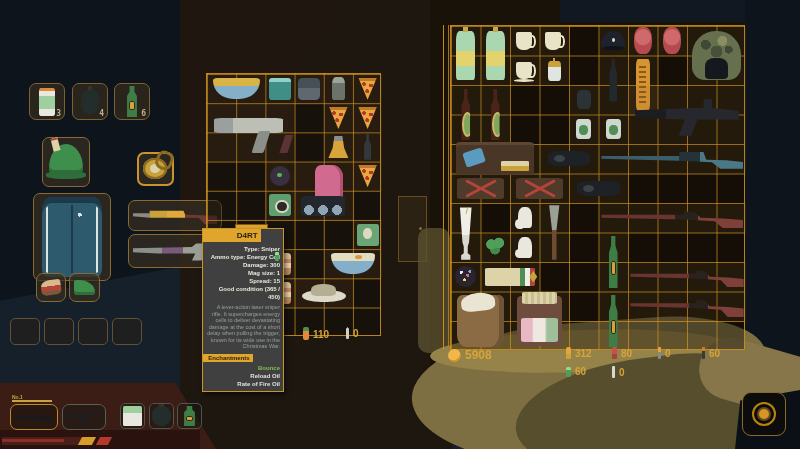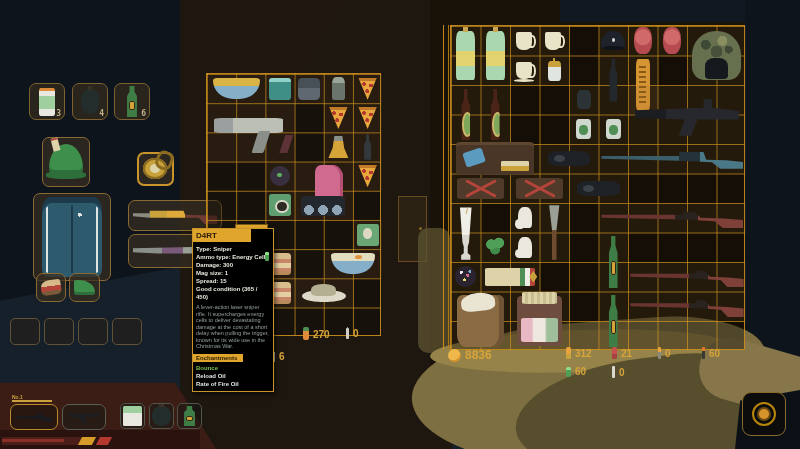--- a/index.html
+++ b/index.html
@@ -130,21 +130,21 @@
 
   
   .panelbox{position:absolute;background:rgba(56,46,33,.72);border:1px solid #8a6a33;border-radius:7px;}
   .qslot{position:absolute;width:36px;height:37px;background:rgba(50,42,30,.78);border:1px solid #7d6230;border-radius:7px;}
   .cnt{position:absolute;right:3px;bottom:1px;font:bold 8px "DejaVu Sans Mono",monospace;color:#c2b087;}
   .emptyslot{position:absolute;width:30px;height:27px;background:rgba(36,32,24,.6);border:1px solid #5f5238;border-radius:5px;}
 
   
   #tooltip{position:absolute;left:186px;top:224px;width:82px;z-index:60;}
   .tt-rank{position:absolute;right:0;top:0;height:12px;padding:0 4px;background:#e0a52c;color:#2a1d08;font:bold 7px "Liberation Sans",sans-serif;line-height:12px;border:1px solid #7a5a14;}
-  .tt-box{position:absolute;left:6px;top:4px;width:82px;background:#000000;border:1px solid #c9952a;box-shadow:2px 3px 4px rgba(0,0,0,.5);}
+  .tt-box{position:absolute;left:16px;top:4px;width:82px;background:#404040;border:1px solid #c9952a;box-shadow:2px 3px 4px rgba(0,0,0,.5);text-align:right;}
   .tt-title{background:#e0a52c;color:#2a1d08;font:bold 8px "Liberation Sans",sans-serif;padding:2px 3px;width:72%;}
   .tt-stats{padding:3px 3px 0;position:relative;}
   .tt-line{font:bold 6px "Liberation Sans",sans-serif;color:#e8e8dd;line-height:8px;}
   .tt-cell{position:absolute;right:4px;top:10px;width:4px;height:9px;background:linear-gradient(180deg,#8fdf8f 0 30%,#4f9f55 30%);border-radius:1px;}
   .tt-desc{font:5.5px "Liberation Sans",sans-serif;color:#93a09a;line-height:6.5px;padding:3px 3px 4px;}
   .tt-ench-h{background:#e0a52c;color:#2a1d08;font:bold 6px "Liberation Sans",sans-serif;padding:1px 3px;width:62%;}
   .tt-ench{font:bold 6px "Liberation Sans",sans-serif;line-height:8px;padding:2px 3px 3px;}
   .ench-green{color:#7fbf4f;}
   .ench-white{color:#dfe3dd;}
 
@@ -448,49 +448,49 @@
     </div>
   </div>
 
   <div id="counters">
       <div class="counter" style="left: 256px; top: 328px;">
         <span class="ic ic-syr"></span>
         <span class="cval">0</span>
       </div>
       <div class="counter" style="left: 303px; top: 327px;">
         <span class="ic ic-spray"></span>
-        <span class="cval">270</span>
+        <span class="cval">110</span>
       </div>
       <div class="counter" style="left: 346px; top: 328px;">
         <span class="ic ic-syr"></span>
         <span class="cval">0</span>
       </div>
       <div class="counter" style="left: 212px; top: 352px;">
         <span class="ic ic-cell"></span>
         <span class="cval">0</span>
       </div>
       <div class="counter" style="left: 273px; top: 351px;">
         <span class="ic ic-pin"></span>
         <span class="cval">6</span>
       </div>
       <div class="counter big" style="left: 227px; top: 367px;">
         <span class="ic ic-coin-lg"></span>
         <span class="cval">250</span>
       </div>
       <div class="counter big" style="left: 448px; top: 348px;">
         <span class="ic ic-coin-lg"></span>
-        <span class="cval">8836</span>
+        <span class="cval">5908</span>
       </div>
       <div class="counter" style="left: 566px; top: 347px;">
         <span class="ic ic-bo"></span>
         <span class="cval">312</span>
       </div>
       <div class="counter" style="left: 612px; top: 347px;">
         <span class="ic ic-br"></span>
-        <span class="cval">21</span>
+        <span class="cval">80</span>
       </div>
       <div class="counter" style="left: 658px; top: 347px;">
         <span class="ic ic-bs"></span>
         <span class="cval">0</span>
       </div>
       <div class="counter" style="left: 702px; top: 347px;">
         <span class="ic ic-bd"></span>
         <span class="cval">60</span>
       </div>
       <div class="counter" style="left: 566px; top: 366px;">

